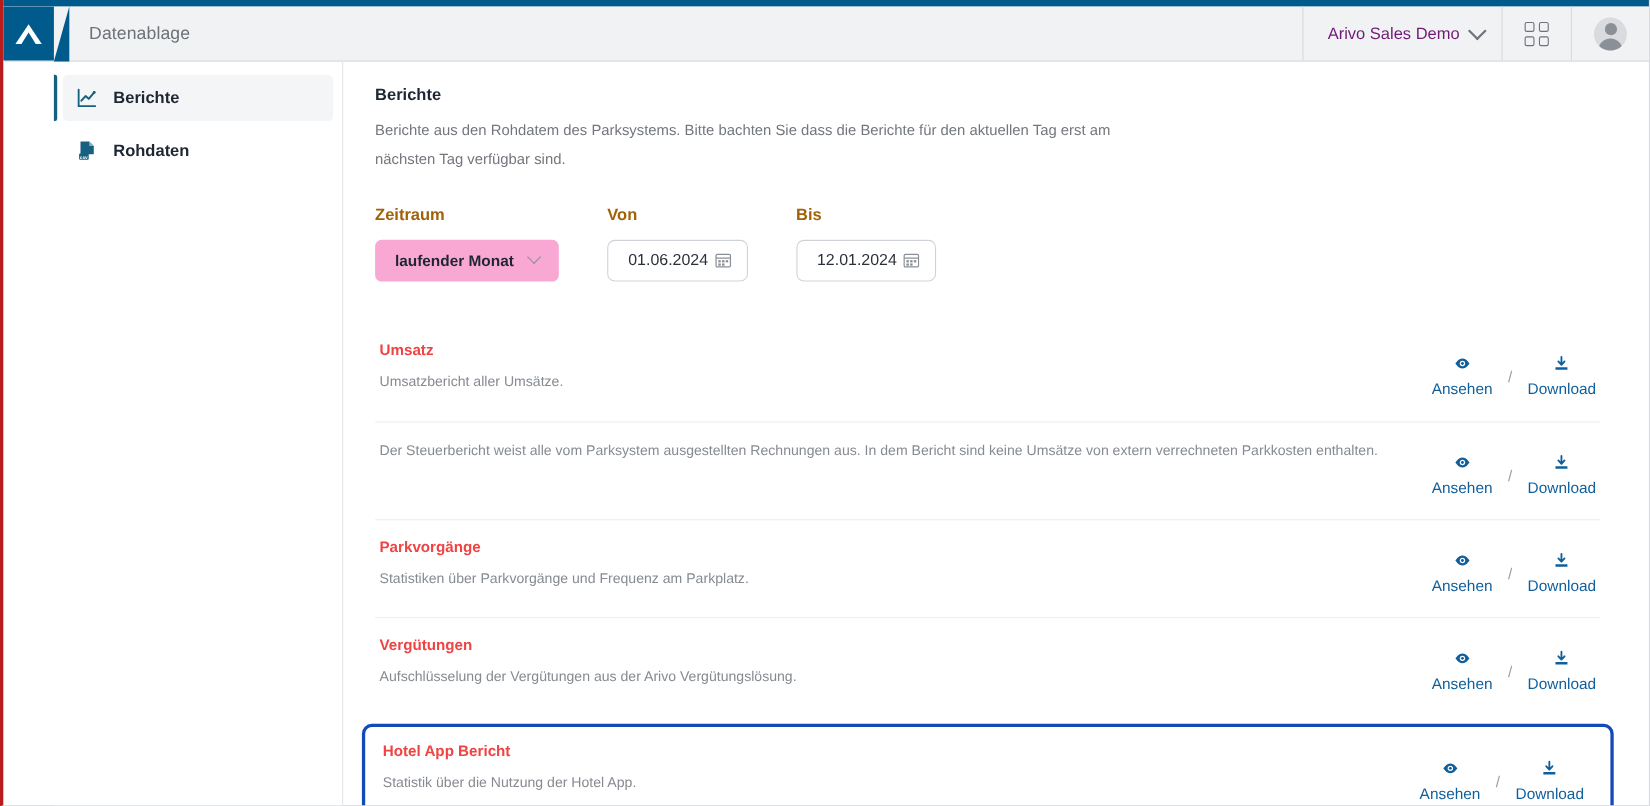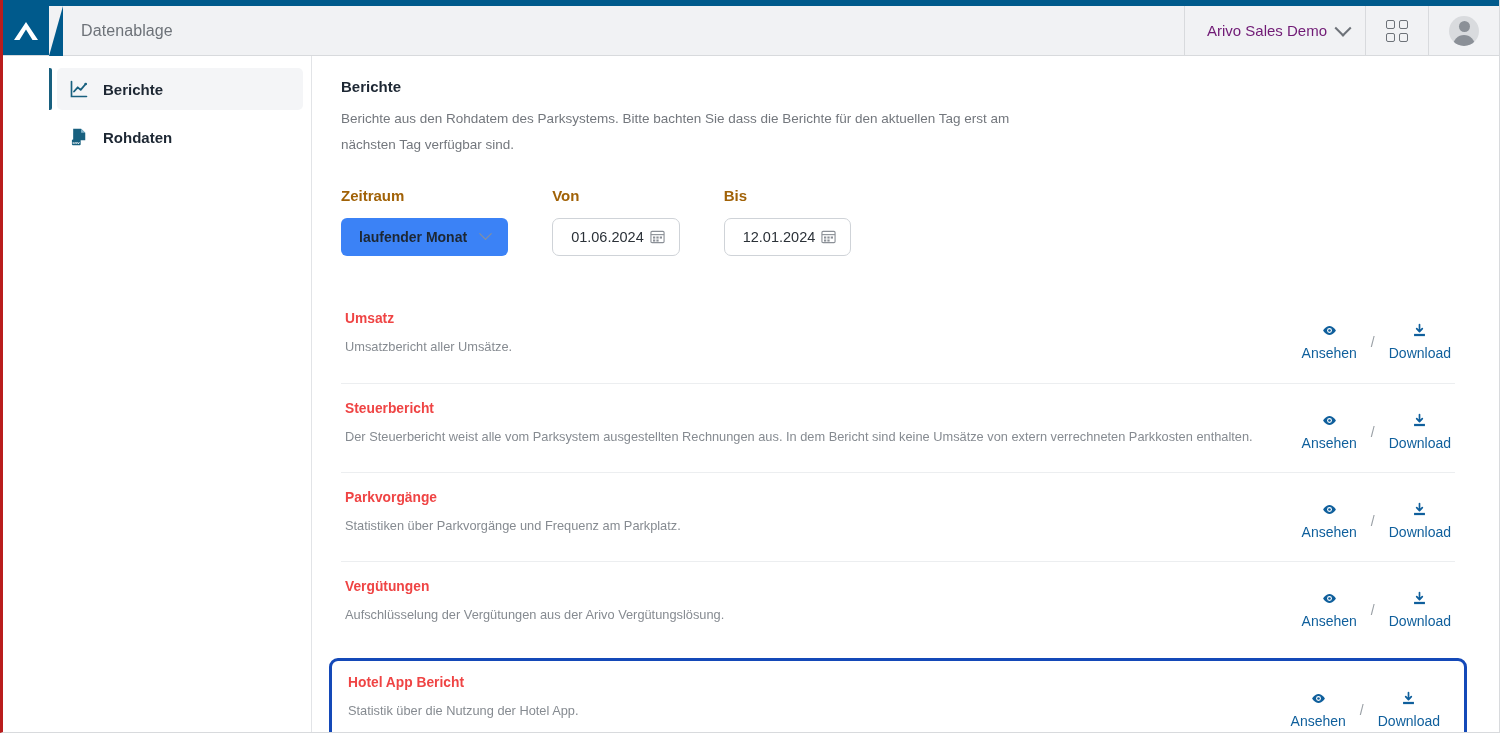--- a/index.html
+++ b/index.html
@@ -179,21 +179,21 @@
   
   .filters { display: flex; gap: 44px; margin-bottom: 38px; }
   .field-label {
     font-size: 15px;
     font-weight: 700;
     color: #a16207;
     margin-bottom: 14px;
   }
   .select-pill {
     height: 38px;
-    background: #3b82f6;
+    background: #f9a8d4;
     border-radius: 6px;
     display: inline-flex;
     align-items: center;
     gap: 14px;
     padding: 0 18px;
     font-size: 14px;
     font-weight: 600;
     color: #1d2733;
     cursor: pointer;
     min-width: 166px;
@@ -394,21 +394,20 @@
                 <path d="M8 1.6 V8.4 M5 6 L8 9.2 L11 6" fill="none" stroke="#0f5f9c" stroke-width="1.8" stroke-linecap="round" stroke-linejoin="round"></path>
                 <path d="M2.2 11.6 H13.8 V14 H2.2 Z" fill="#0f5f9c"></path>
               </svg>
               <span>Download</span>
             </span>
           </div>
         </div>
 
         <div class="report-row">
           <div>
-            <div class="rep-title">Steuerbericht</div>
             <div class="rep-desc">Der Steuerbericht weist alle vom Parksystem ausgestellten Rechnungen aus. In dem Bericht sind keine Umsätze von extern verrechneten Parkkosten enthalten.</div>
           </div>
           <div class="rep-actions">
             <span class="act-link">
               <svg class="act-icon" viewBox="0 0 16 16">
                 <path d="M8 3.2 C4 3.2 1.2 8 1.2 8 C1.2 8 4 12.8 8 12.8 C12 12.8 14.8 8 14.8 8 C14.8 8 12 3.2 8 3.2 Z" fill="#0f5f9c"></path>
                 <circle cx="8" cy="8" r="2.6" fill="#ffffff"></circle>
                 <circle cx="8" cy="8" r="1.4" fill="#0f5f9c"></circle>
               </svg>
               <span>Ansehen</span>

